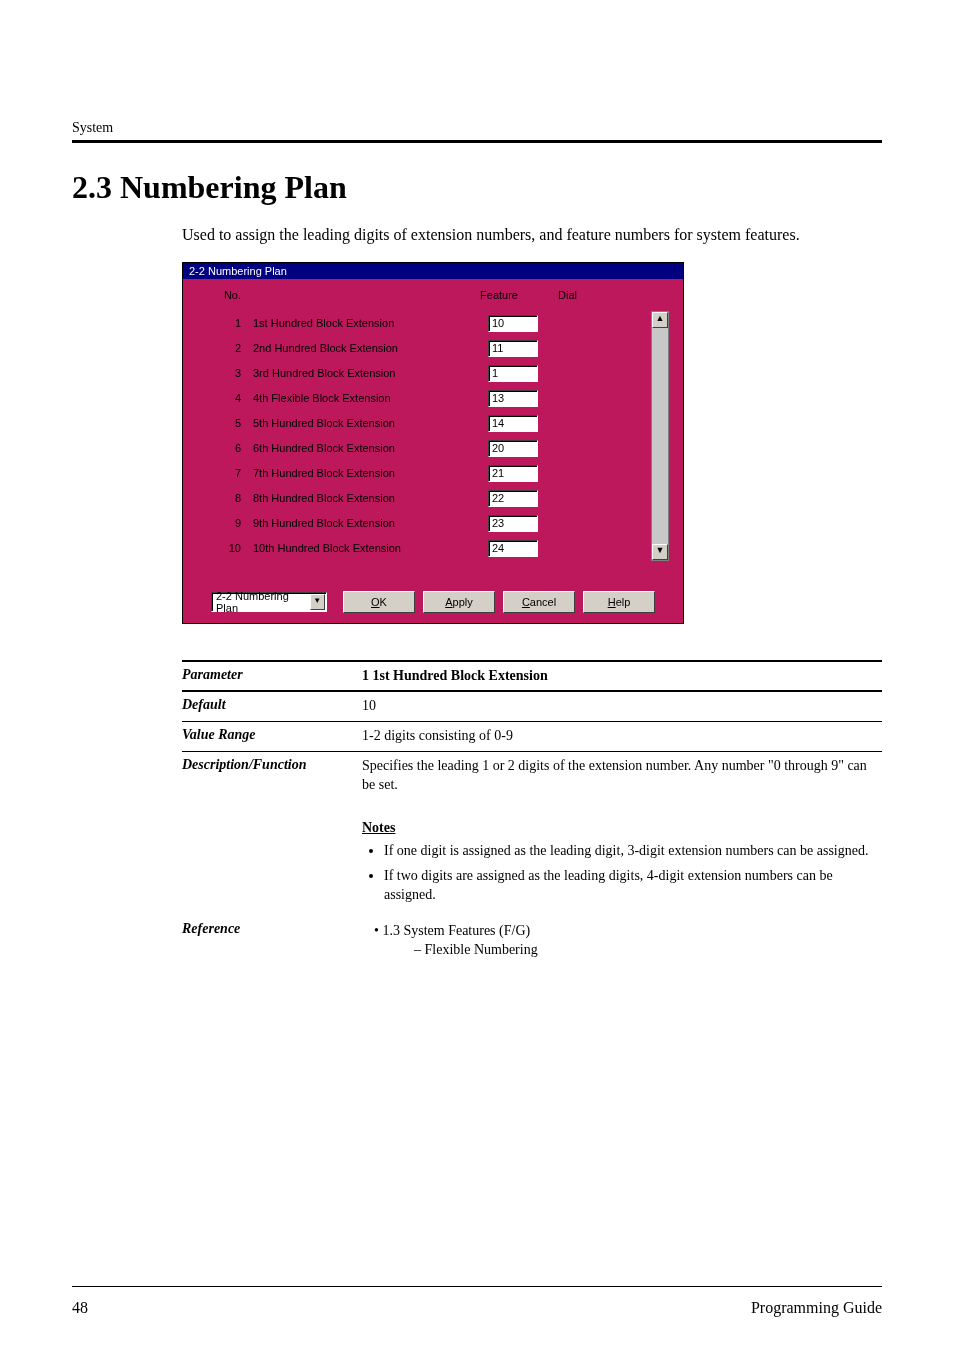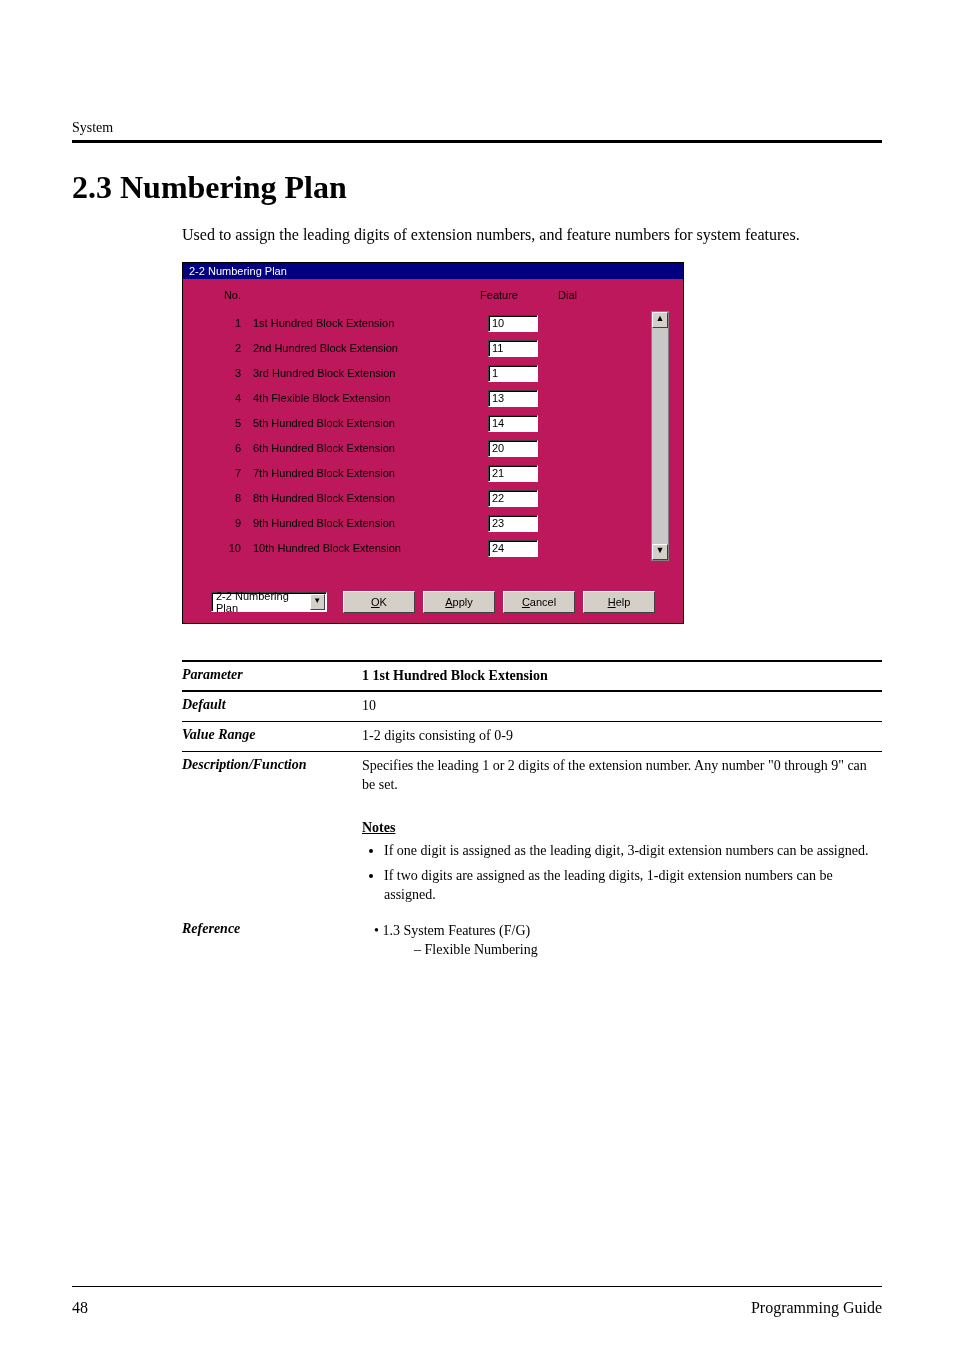--- a/index.html
+++ b/index.html
@@ -327,21 +327,21 @@
       <div class="p-value">1-2 digits consisting of 0-9</div>
     </div>
     <div class="p-sep-thin"></div>
     <div class="p-row">
       <div class="p-label">Description/Function</div>
       <div class="p-value">
         <div>Specifies the leading 1 or 2 digits of the extension number. Any number "0 through 9" can be set.</div>
         <div class="notes-hd">Notes</div>
         <ul class="bullets">
           <li>If one digit is assigned as the leading digit, 3-digit extension numbers can be assigned.</li>
-          <li>If two digits are assigned as the leading digits, 1-digit extension numbers can be assigned.</li>
+          <li>If two digits are assigned as the leading digits, 4-digit extension numbers can be assigned.</li>
         </ul>
       </div>
     </div>
     <div class="p-row">
       <div class="p-label">Reference</div>
       <div class="p-value ref-line">
         <div>• 1.3 System Features (F/G)</div>
         <div style="padding-left:40px">– Flexible Numbering</div>
       </div>
     </div>

